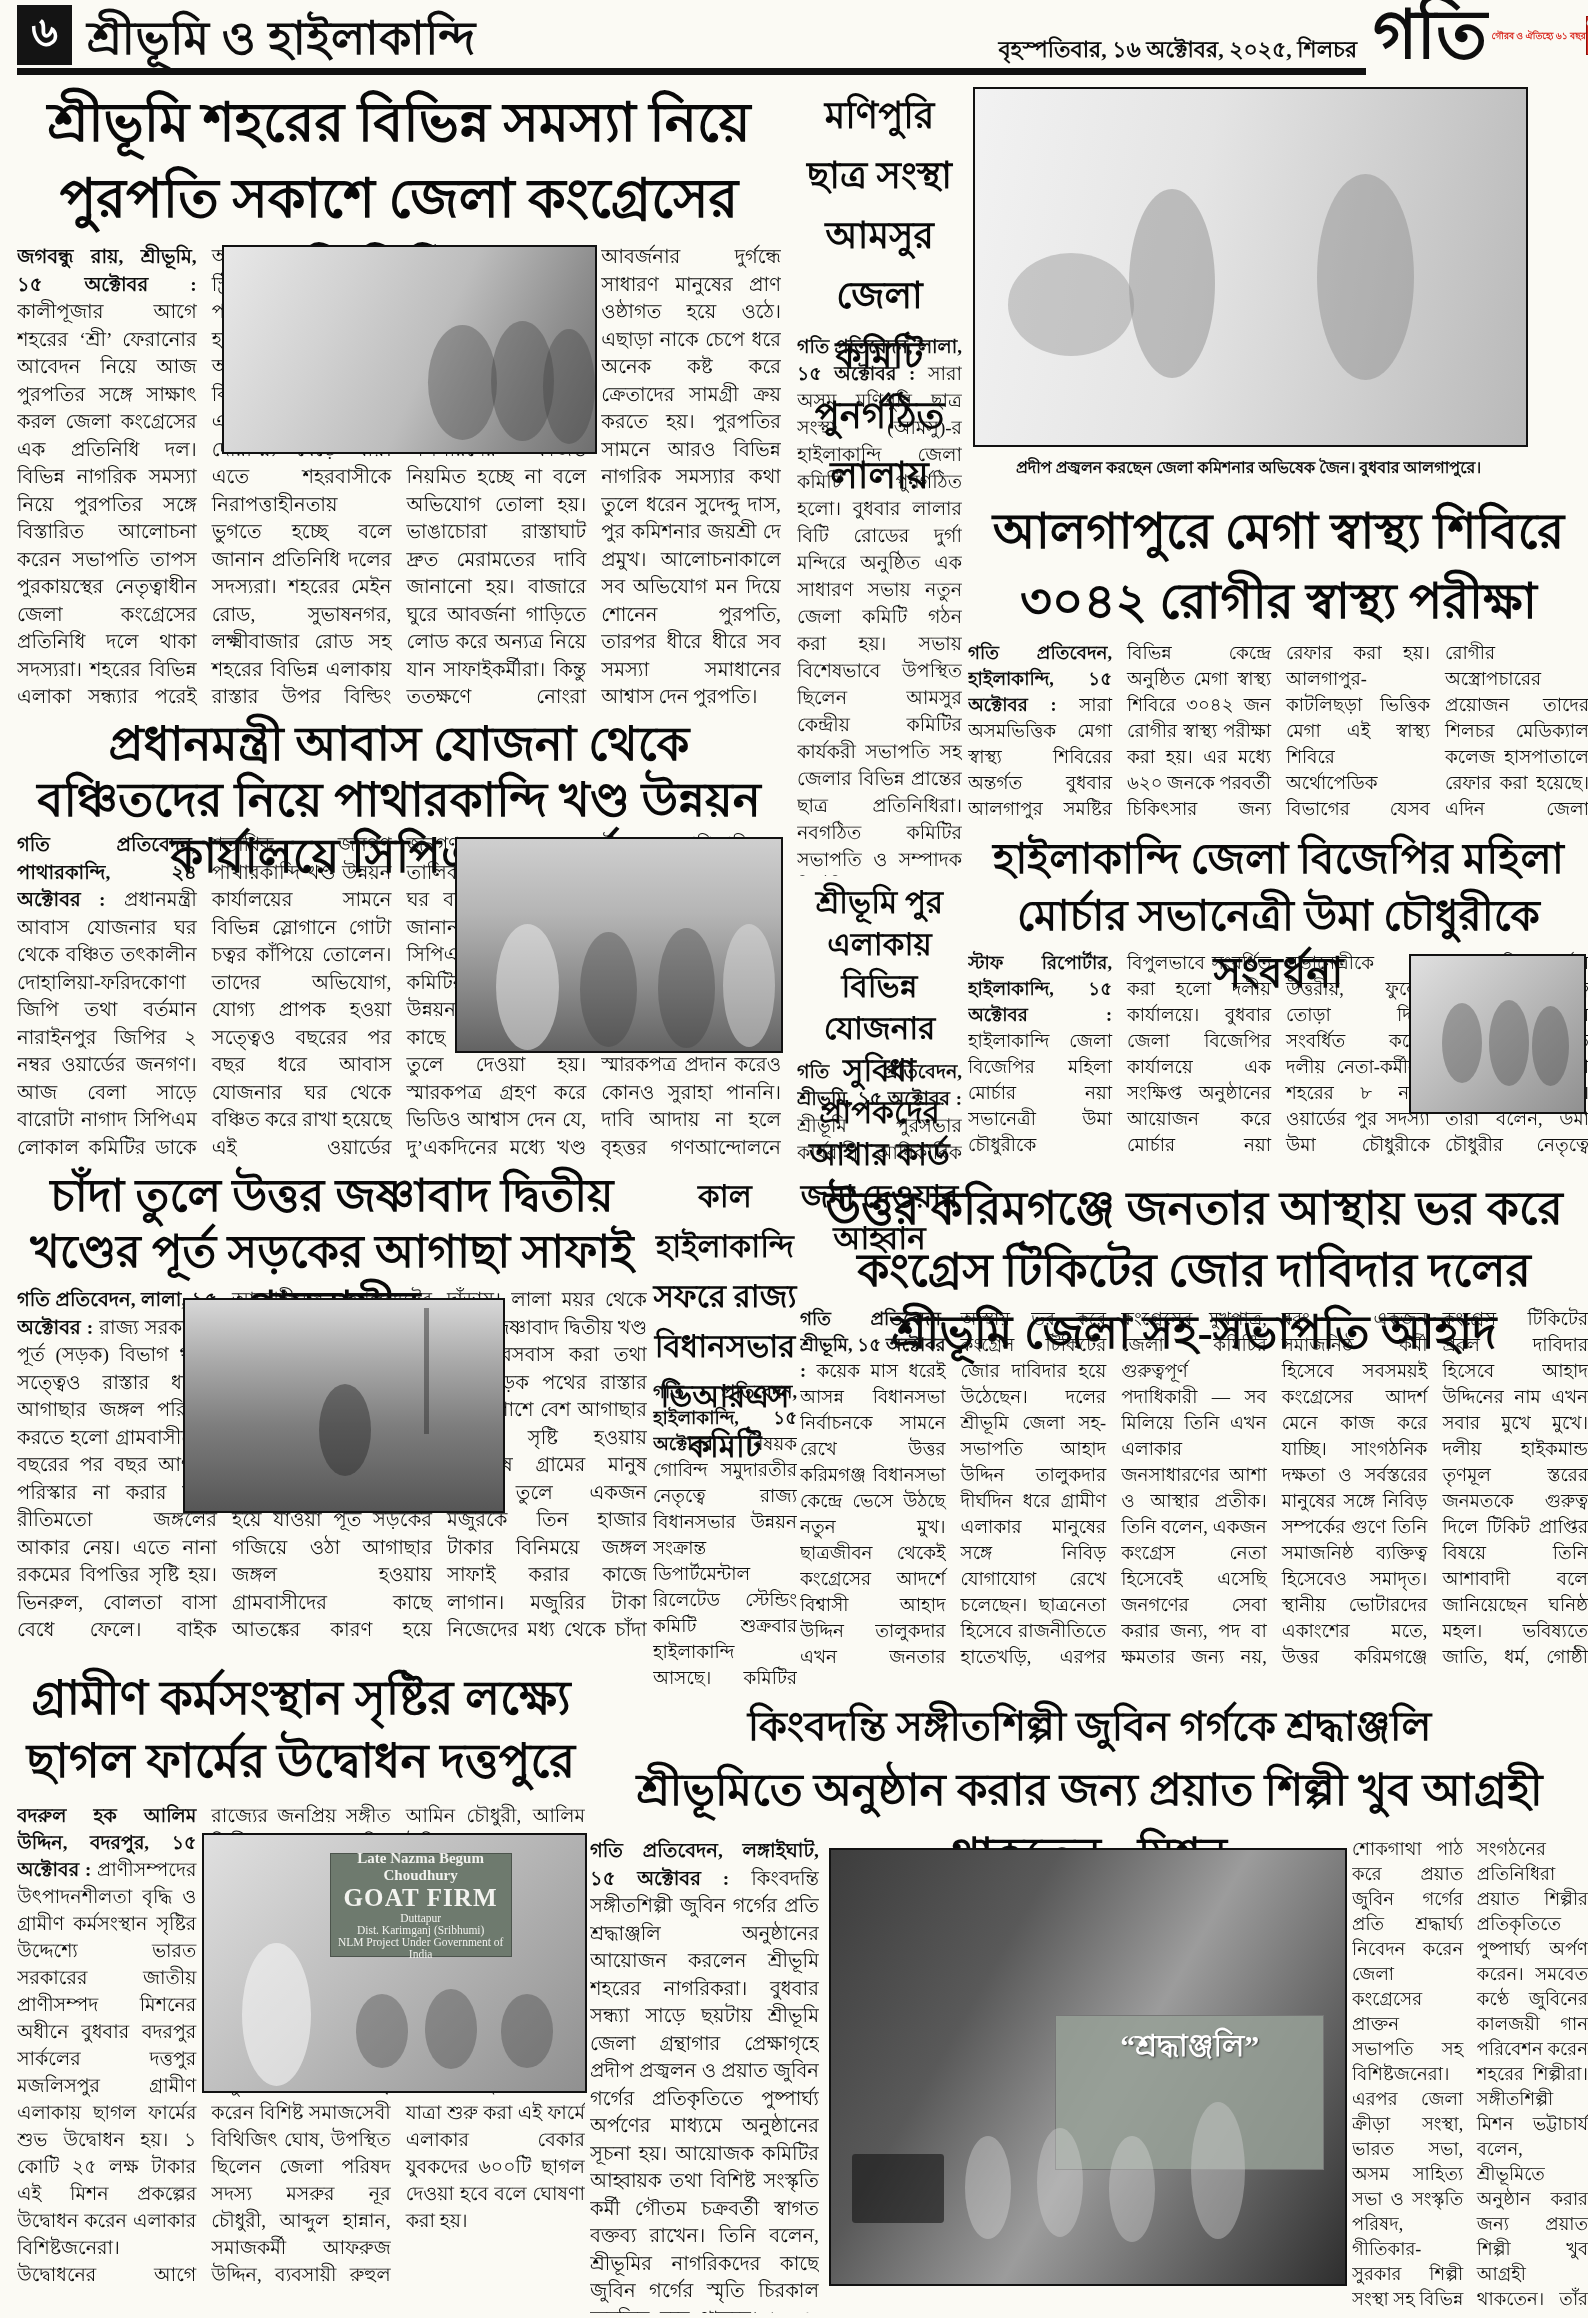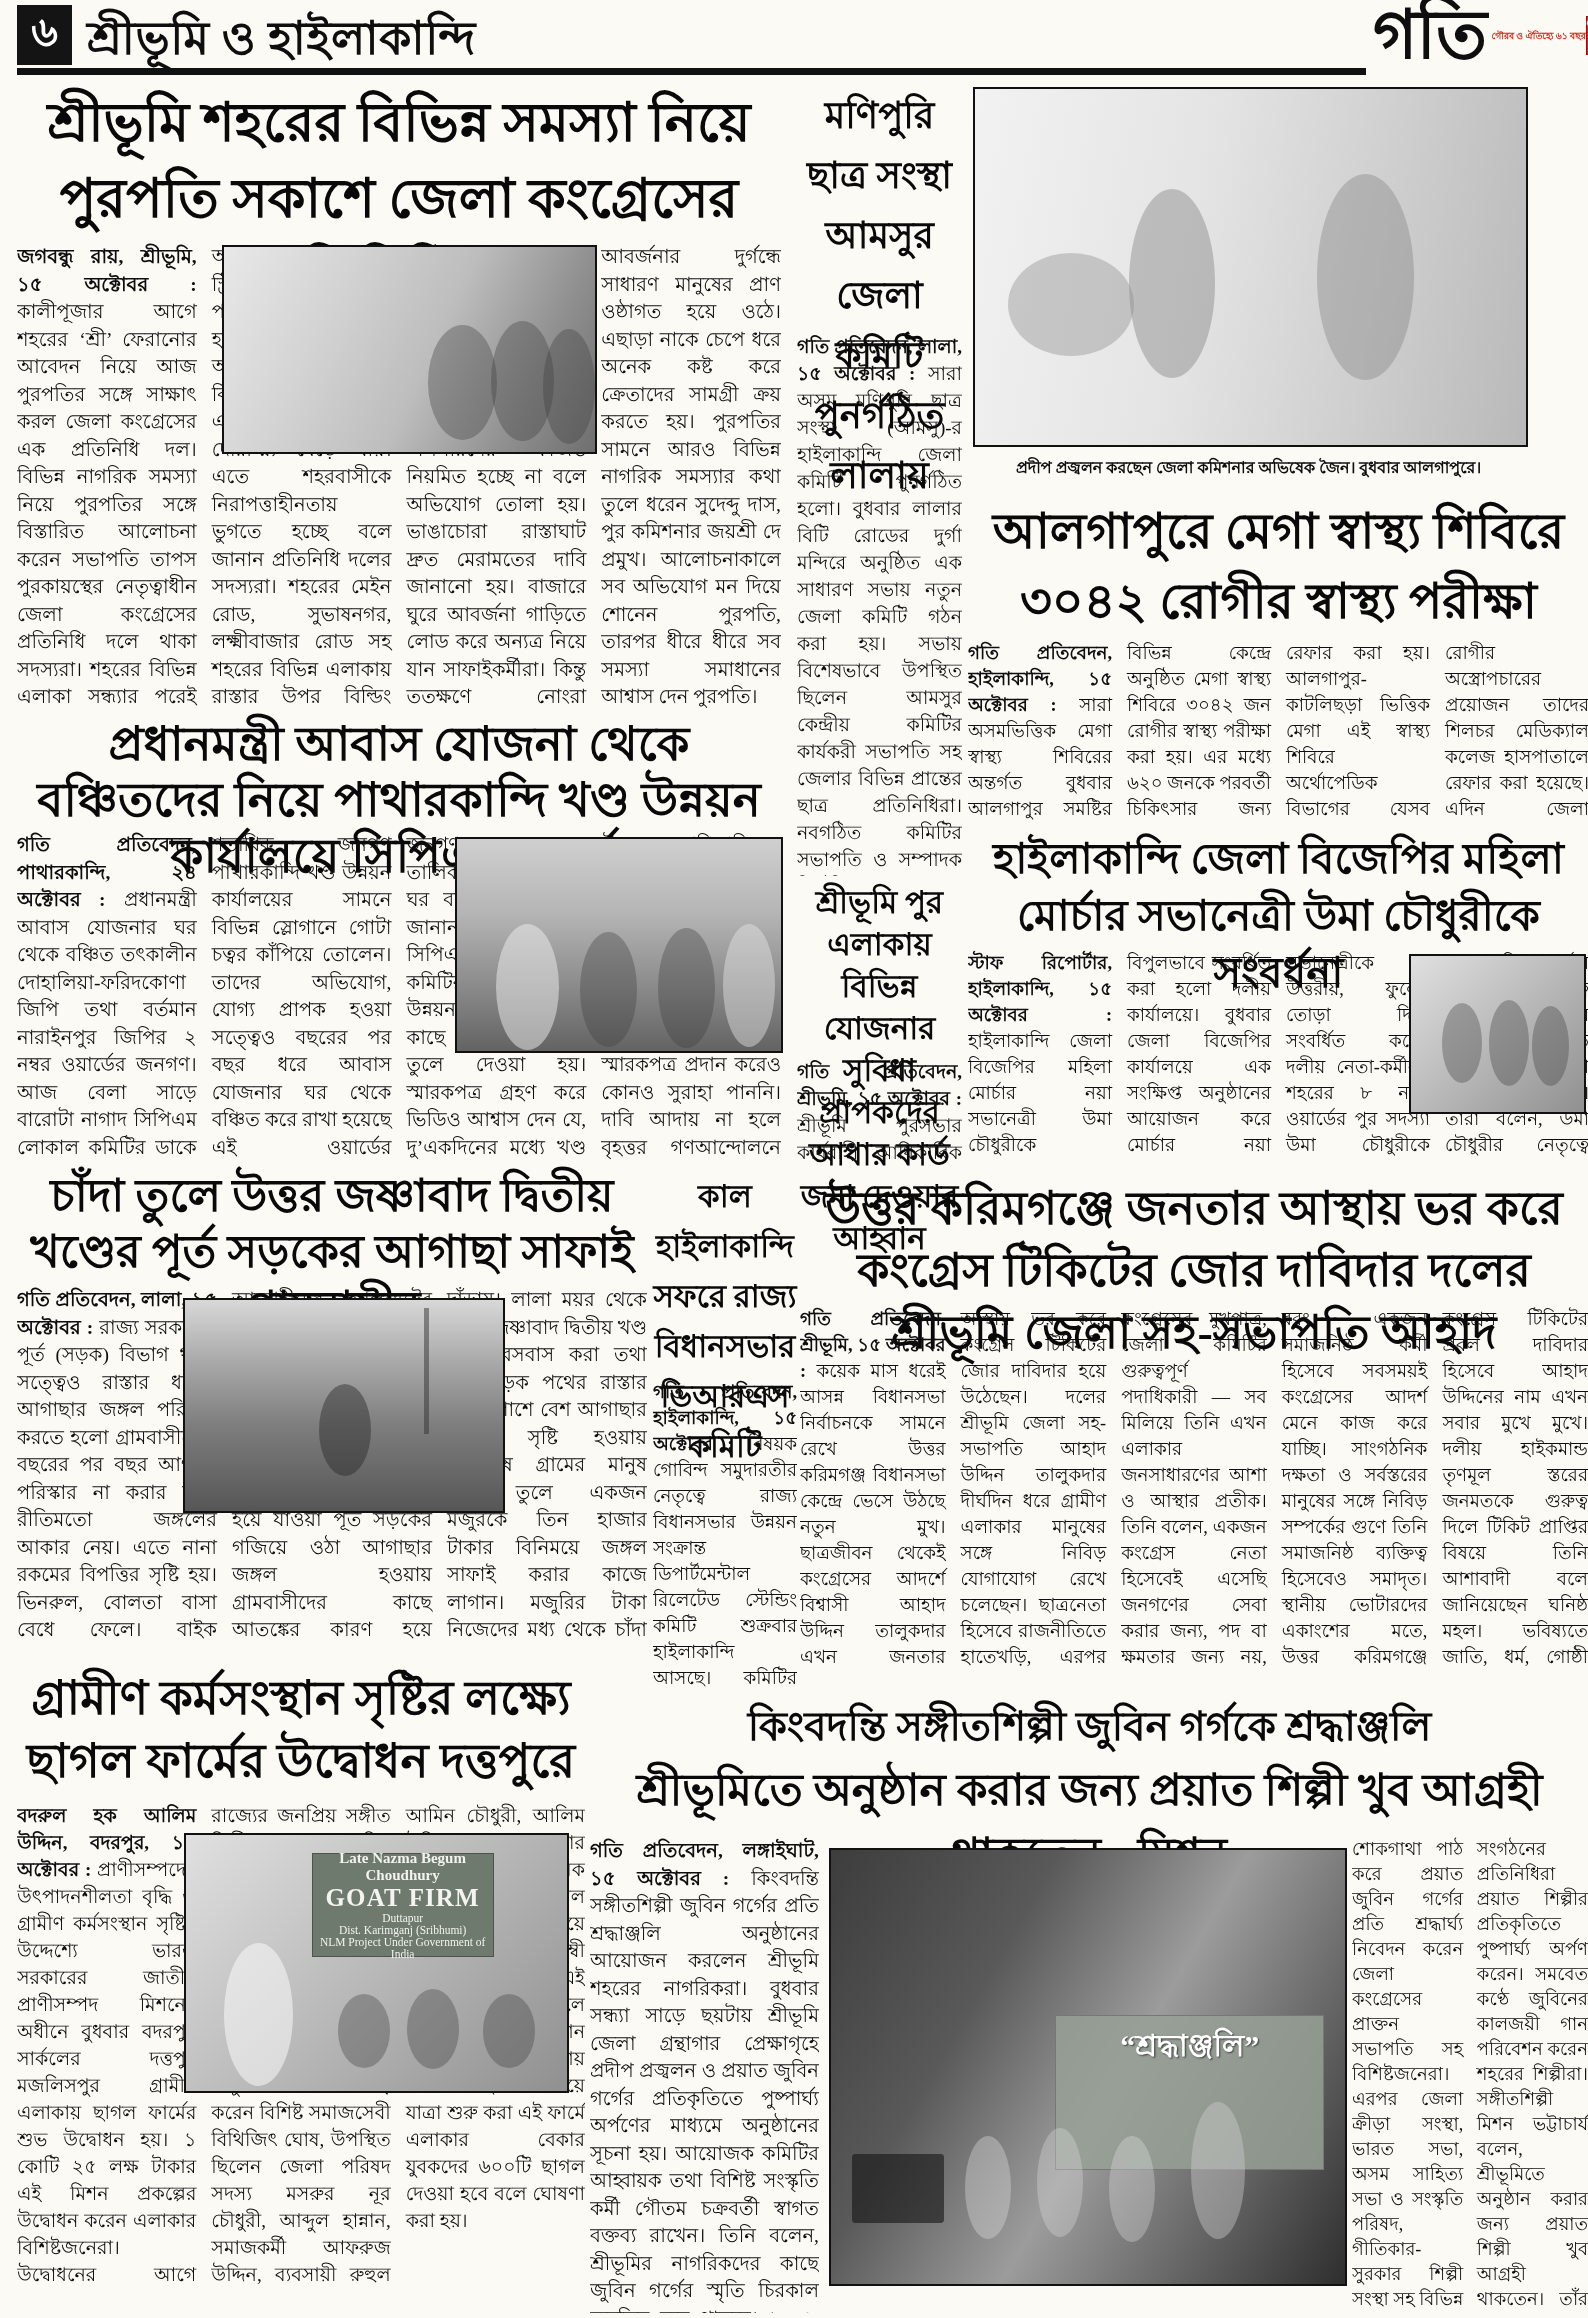--- a/index.html
+++ b/index.html
@@ -63,20 +63,21 @@
 </style>
 </head>
 <body>
 
 <div class="page">
 
   <div class="pageno">
     <span>৬</span>
   </div>
   <div class="section-title">শ্রীভূমি ও হাইলাকান্দি</div>
+  <div class="dateline">বৃহস্পতিবার, ১৬ অক্টোবর, ২০২৫, শিলচর</div>
   <div class="logo">
     <div class="logo-main">গতি</div>
     <div class="logo-side">
       <div class="logo-tag">গৌরব ও ঐতিহ্যে ৬১ বছর</div>
       <div class="logo-box">দৈনিক</div>
       <div class="logo-line"></div>
       <div class="logo-line short"></div>
     </div>
   </div>
   <div class="masthead-rule"></div>
@@ -159,21 +160,21 @@
   <div class="bodytext cols-5" style="left:800px;top:1306px;width:788px;height:388px;font-size:18.3px;line-height:26px;">
     <span class="byline">গতি প্রতিবেদন, শ্রীভূমি, ১৫ অক্টোবর :</span>
     <span>কয়েক মাস ধরেই আসন্ন বিধানসভা নির্বাচনকে সামনে রেখে উত্তর করিমগঞ্জ বিধানসভা কেন্দ্রে ভেসে উঠছে নতুন মুখ। ছাত্রজীবন থেকেই কংগ্রেসের আদর্শে বিশ্বাসী আহাদ উদ্দিন তালুকদার এখন জনতার আস্থায় ভর করে কংগ্রেস টিকিটের জোর দাবিদার হয়ে উঠেছেন। দলের শ্রীভূমি জেলা সহ-সভাপতি আহাদ উদ্দিন তালুকদার দীর্ঘদিন ধরে গ্রামীণ এলাকার মানুষের সঙ্গে নিবিড় যোগাযোগ রেখে চলেছেন। ছাত্রনেতা হিসেবে রাজনীতিতে হাতেখড়ি, এরপর কংগ্রেসের মুখপাত্র, জেলা কমিটির গুরুত্বপূর্ণ পদাধিকারী — সব মিলিয়ে তিনি এখন এলাকার জনসাধারণের আশা ও আস্থার প্রতীক। তিনি বলেন, একজন কংগ্রেস নেতা হিসেবেই এসেছি জনগণের সেবা করার জন্য, পদ বা ক্ষমতার জন্য নয়, বরং একজন সমাজনিষ্ঠ কর্মী হিসেবে সবসময়ই কংগ্রেসের আদর্শ মেনে কাজ করে যাচ্ছি। সাংগঠনিক দক্ষতা ও সর্বস্তরের মানুষের সঙ্গে নিবিড় সম্পর্কের গুণে তিনি সমাজনিষ্ঠ ব্যক্তিত্ব হিসেবেও সমাদৃত। স্থানীয় ভোটারদের একাংশের মতে, উত্তর করিমগঞ্জে কংগ্রেস টিকিটের প্রবল দাবিদার হিসেবে আহাদ উদ্দিনের নাম এখন সবার মুখে মুখে। দলীয় হাইকমান্ড তৃণমূল স্তরের জনমতকে গুরুত্ব দিলে টিকিট প্রাপ্তির বিষয়ে তিনি আশাবাদী বলে জানিয়েছেন ঘনিষ্ঠ মহল। ভবিষ্যতে জাতি, ধর্ম, গোষ্ঠী নির্বিশেষে সবার জন্য কাজ করার অঙ্গীকারও ব্যক্ত করেন তিনি।</span>
   </div>
 
   <div class="headline h-j">গ্রামীণ কর্মসংস্থান সৃষ্টির লক্ষ্যে ছাগল ফার্মের উদ্বোধন দত্তপুরে</div>
   <div class="bodytext cols-3" style="left:17px;top:1802px;width:568px;height:508px;font-size:19px;line-height:27px;">
     <span class="byline">বদরুল হক আলিম উদ্দিন, বদরপুর, ১৫ অক্টোবর :</span>
     <span>প্রাণীসম্পদের উৎপাদনশীলতা বৃদ্ধি ও গ্রামীণ কর্মসংস্থান সৃষ্টির উদ্দেশ্যে ভারত সরকারের জাতীয় প্রাণীসম্পদ মিশনের অধীনে বুধবার বদরপুর সার্কলের দত্তপুর মজলিসপুর গ্রামীণ এলাকায় ছাগল ফার্মের শুভ উদ্বোধন হয়। ১ কোটি ২৫ লক্ষ টাকার এই মিশন প্রকল্পের উদ্বোধন করেন এলাকার বিশিষ্টজনেরা। উদ্বোধনের আগে রাজ্যের জনপ্রিয় সঙ্গীত শিল্পী প্রয়াত জুবিন গর্গের প্রতি শ্রদ্ধা জানিয়ে এক মিনিট নীরবতা পালন করা হয়। নাজমা বেগম চৌধুরীর নামাঙ্কিত এই ফার্ম ঘিরে এলাকায় কর্মসংস্থানের নতুন দিগন্ত খুলবে বলে আশাবাদী সকলে। অনুষ্ঠানে সভাপতিত্ব করেন বিশিষ্ট সমাজসেবী বিথিজিৎ ঘোষ, উপস্থিত ছিলেন জেলা পরিষদ সদস্য মসরুর নূর চৌধুরী, আব্দুল হান্নান, সমাজকর্মী আফরুজ উদ্দিন, ব্যবসায়ী রুহুল আমিন চৌধুরী, আলিম উদ্দিন সহ এলাকার বিশিষ্টজনেরা। আধুনিক পদ্ধতিতে ছাগল পালনের প্রশিক্ষণ দিয়ে গ্রামীণ যুবকদের স্বাবলম্বী করে তোলাই এই প্রকল্পের মূল লক্ষ্য বলে অনুষ্ঠানে জানান উদ্যোক্তারা। প্রায় ৩০০টি ছাগল নিয়ে যাত্রা শুরু করা এই ফার্মে এলাকার বেকার যুবকদের ৬০০টি ছাগল দেওয়া হবে বলে ঘোষণা করা হয়।</span>
   </div>
-  <div class="photo ph-group" style="left:184px;top:1833px;width:381px;height:256px;">
+  <div class="photo ph-group" style="left:202px;top:1833px;width:381px;height:256px;">
     <div class="goat-banner">
       <div class="l1">Late Nazma Begum Choudhury</div>
       <div class="l2">GOAT FIRM</div>
       <div class="l3">Duttapur</div>
       <div class="l3">Dist. Karimganj (Sribhumi)</div>
       <div class="l3">NLM Project Under Government of India</div>
     </div>
     <div class="blob" style="left:10%;top:42%;width:69px;height:143px;background:rgba(250,250,250,.55);"></div>
     <div class="blob" style="left:40%;top:62%;width:52px;height:74px;"></div>
     <div class="blob" style="left:58%;top:60%;width:52px;height:80px;"></div>

